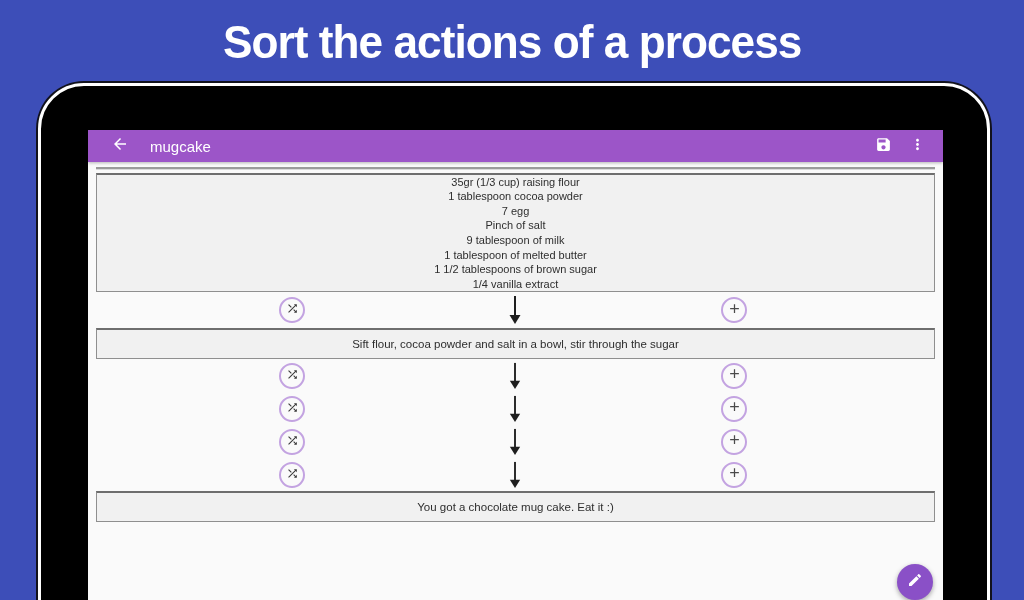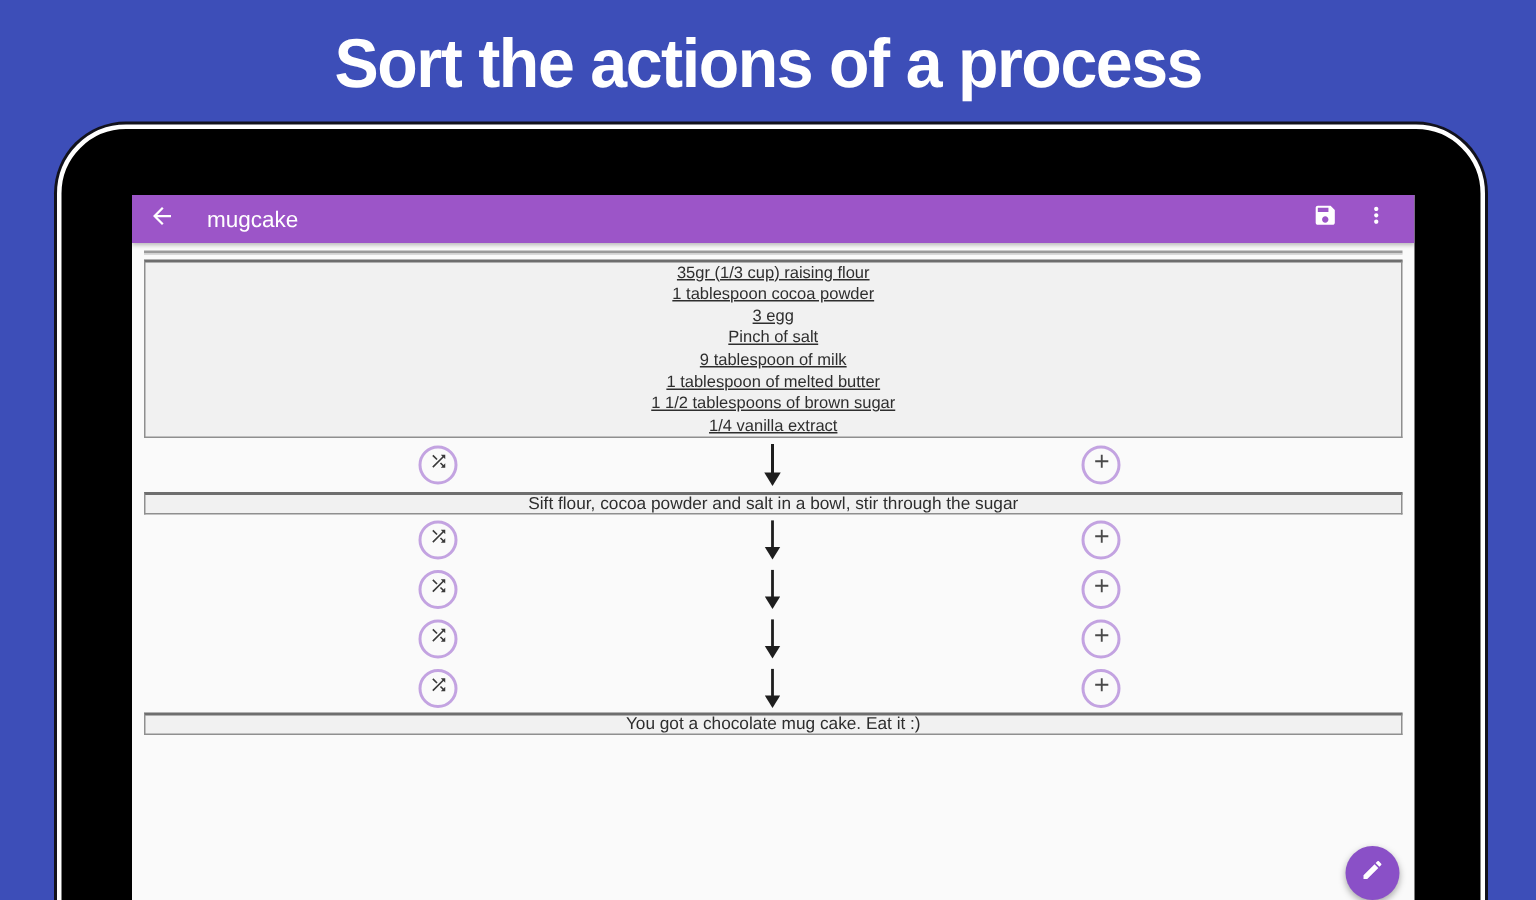--- a/index.html
+++ b/index.html
@@ -16,50 +16,50 @@
   .tablet { position:absolute; left:38px; top:83px; width:952px; height:560px;
             background:#000; border:3px solid #fff; border-radius:46px 46px 0 0;
             box-shadow:0 0 0 2px #12121c; }
 
   
   .screen { position:absolute; left:47px; top:44px; width:855px; height:520px;
             background:#FAFAFA; overflow:hidden; }
 
   
   .toolbar { position:relative; height:32px; background:#9C55C8; display:flex;
-             align-items:center; box-shadow:0 1px 3px rgba(0,0,0,.28); z-index:3; }
+             align-items:center; box-shadow:0 1px 3px rgba(0,0,0,.28); z-index:3;padding-left:12px; }
   .tb-icon { width:28px; height:28px; display:flex; align-items:center; justify-content:center; cursor:pointer; }
   .tb-back { margin-left:6px; }
   .tb-title { color:#fff; font-size:15px; margin-left:16px; }
   .tb-spacer { flex:1; }
   .tb-save { margin-right:6px; }
   .tb-more { margin-right:12px; }
 
   
   .recipe-title { margin-top:10px; height:16px; text-align:center; color:#9A9A9A; font-size:12px; }
   .title-divider { margin:5px 8px 0 8px; height:3px;
                    border-top:2px solid #9A9A9A; border-bottom:1px solid #D9D9D9; }
 
   .gbox { margin:0 8px; background:#F1F1F1; border:1px solid #8F8F8F; border-top:2px solid #6E6E6E; }
   .ingredients { margin-top:3px; height:119px; display:flex; flex-direction:column;
                  justify-content:center; align-items:center; }
-  .ing-line { font-size:11px; line-height:14.6px; color:#2E2E2E; text-align:center;text-decoration:underline; }
+  .ing-line { font-size:11px; line-height:14.6px; color:#2E2E2E; text-align:center; }
 
   .icon-row { position:relative; height:33px; }
   .icon-row.first { height:36px; }
   .circle-btn { position:absolute; top:50%; transform:translateY(-50%);
                 width:26px; height:26px; border:2px solid #C3A3E1; border-radius:50%;
                 display:flex; align-items:center; justify-content:center; cursor:pointer;
                 background:transparent; }
   .btn-shuffle { left:191px; }
   .btn-add { left:633px; }
   .down-arrow { position:absolute; left:419px; top:50%; transform:translateY(-50%);
                 width:16px; height:30px; display:flex; align-items:center; justify-content:center; }
 
-  .step-box { height:15px; display:flex; align-items:center; justify-content:center;
+  .step-box { height:31px; display:flex; align-items:center; justify-content:center;
               font-size:11.5px; color:#2E2E2E; text-align:center; cursor:default; }
 
   
   .fab { position:absolute; left:809px; top:434px; width:36px; height:36px; border-radius:50%;
          background:#8A50C7; display:flex; align-items:center; justify-content:center;
          box-shadow:0 2px 5px rgba(0,0,0,.35); cursor:pointer; z-index:5; }
 </style>
 </head>
 <body>
 
@@ -94,21 +94,21 @@
             </svg>
         </span>
       </div>
     </div>
 
     <div class="title-divider"></div>
 
     <div class="gbox ingredients">
       <div class="ing-line">35gr (1/3 cup) raising flour</div>
       <div class="ing-line">1 tablespoon cocoa powder</div>
-      <div class="ing-line">3 egg</div>
+      <div class="ing-line">7 egg</div>
       <div class="ing-line">Pinch of salt</div>
       <div class="ing-line">9 tablespoon of milk</div>
       <div class="ing-line">1 tablespoon of melted butter</div>
       <div class="ing-line">1 1/2 tablespoons of brown sugar</div>
       <div class="ing-line">1/4 vanilla extract</div>
     </div>
 
     <div class="icon-row first">
       <div class="circle-btn btn-shuffle">
         <span><svg width="13" height="13" viewBox="0 0 24 24">

